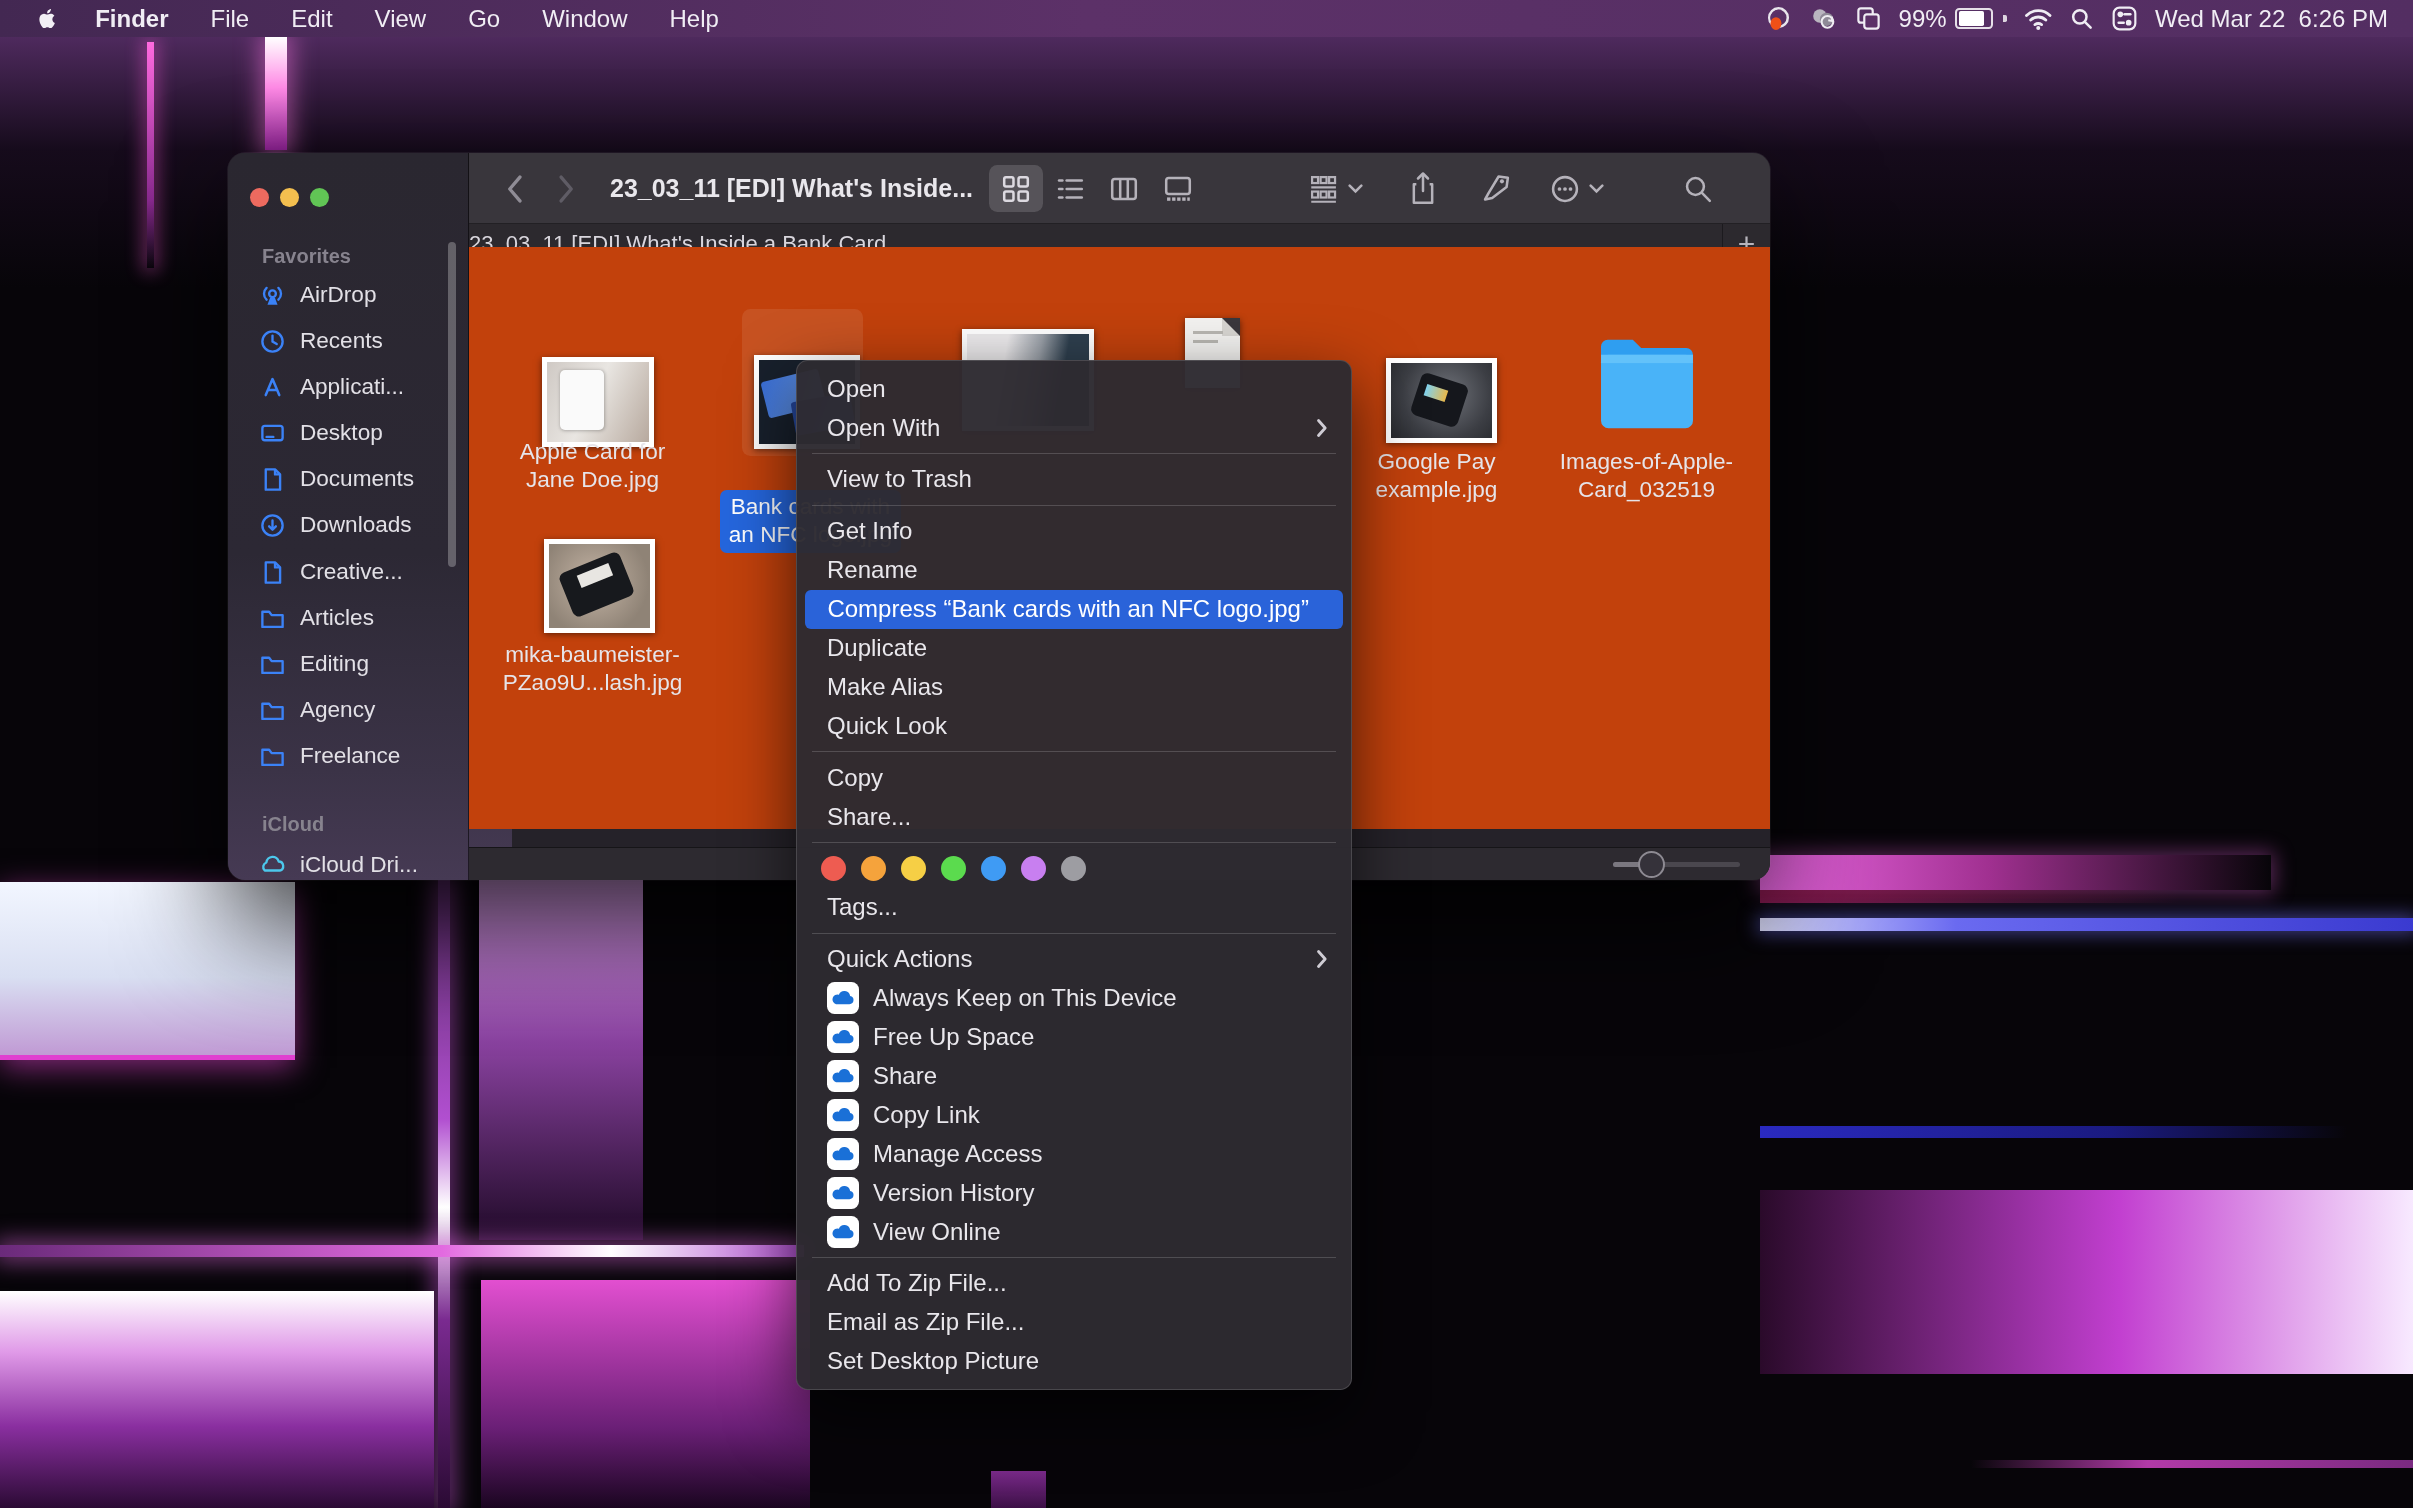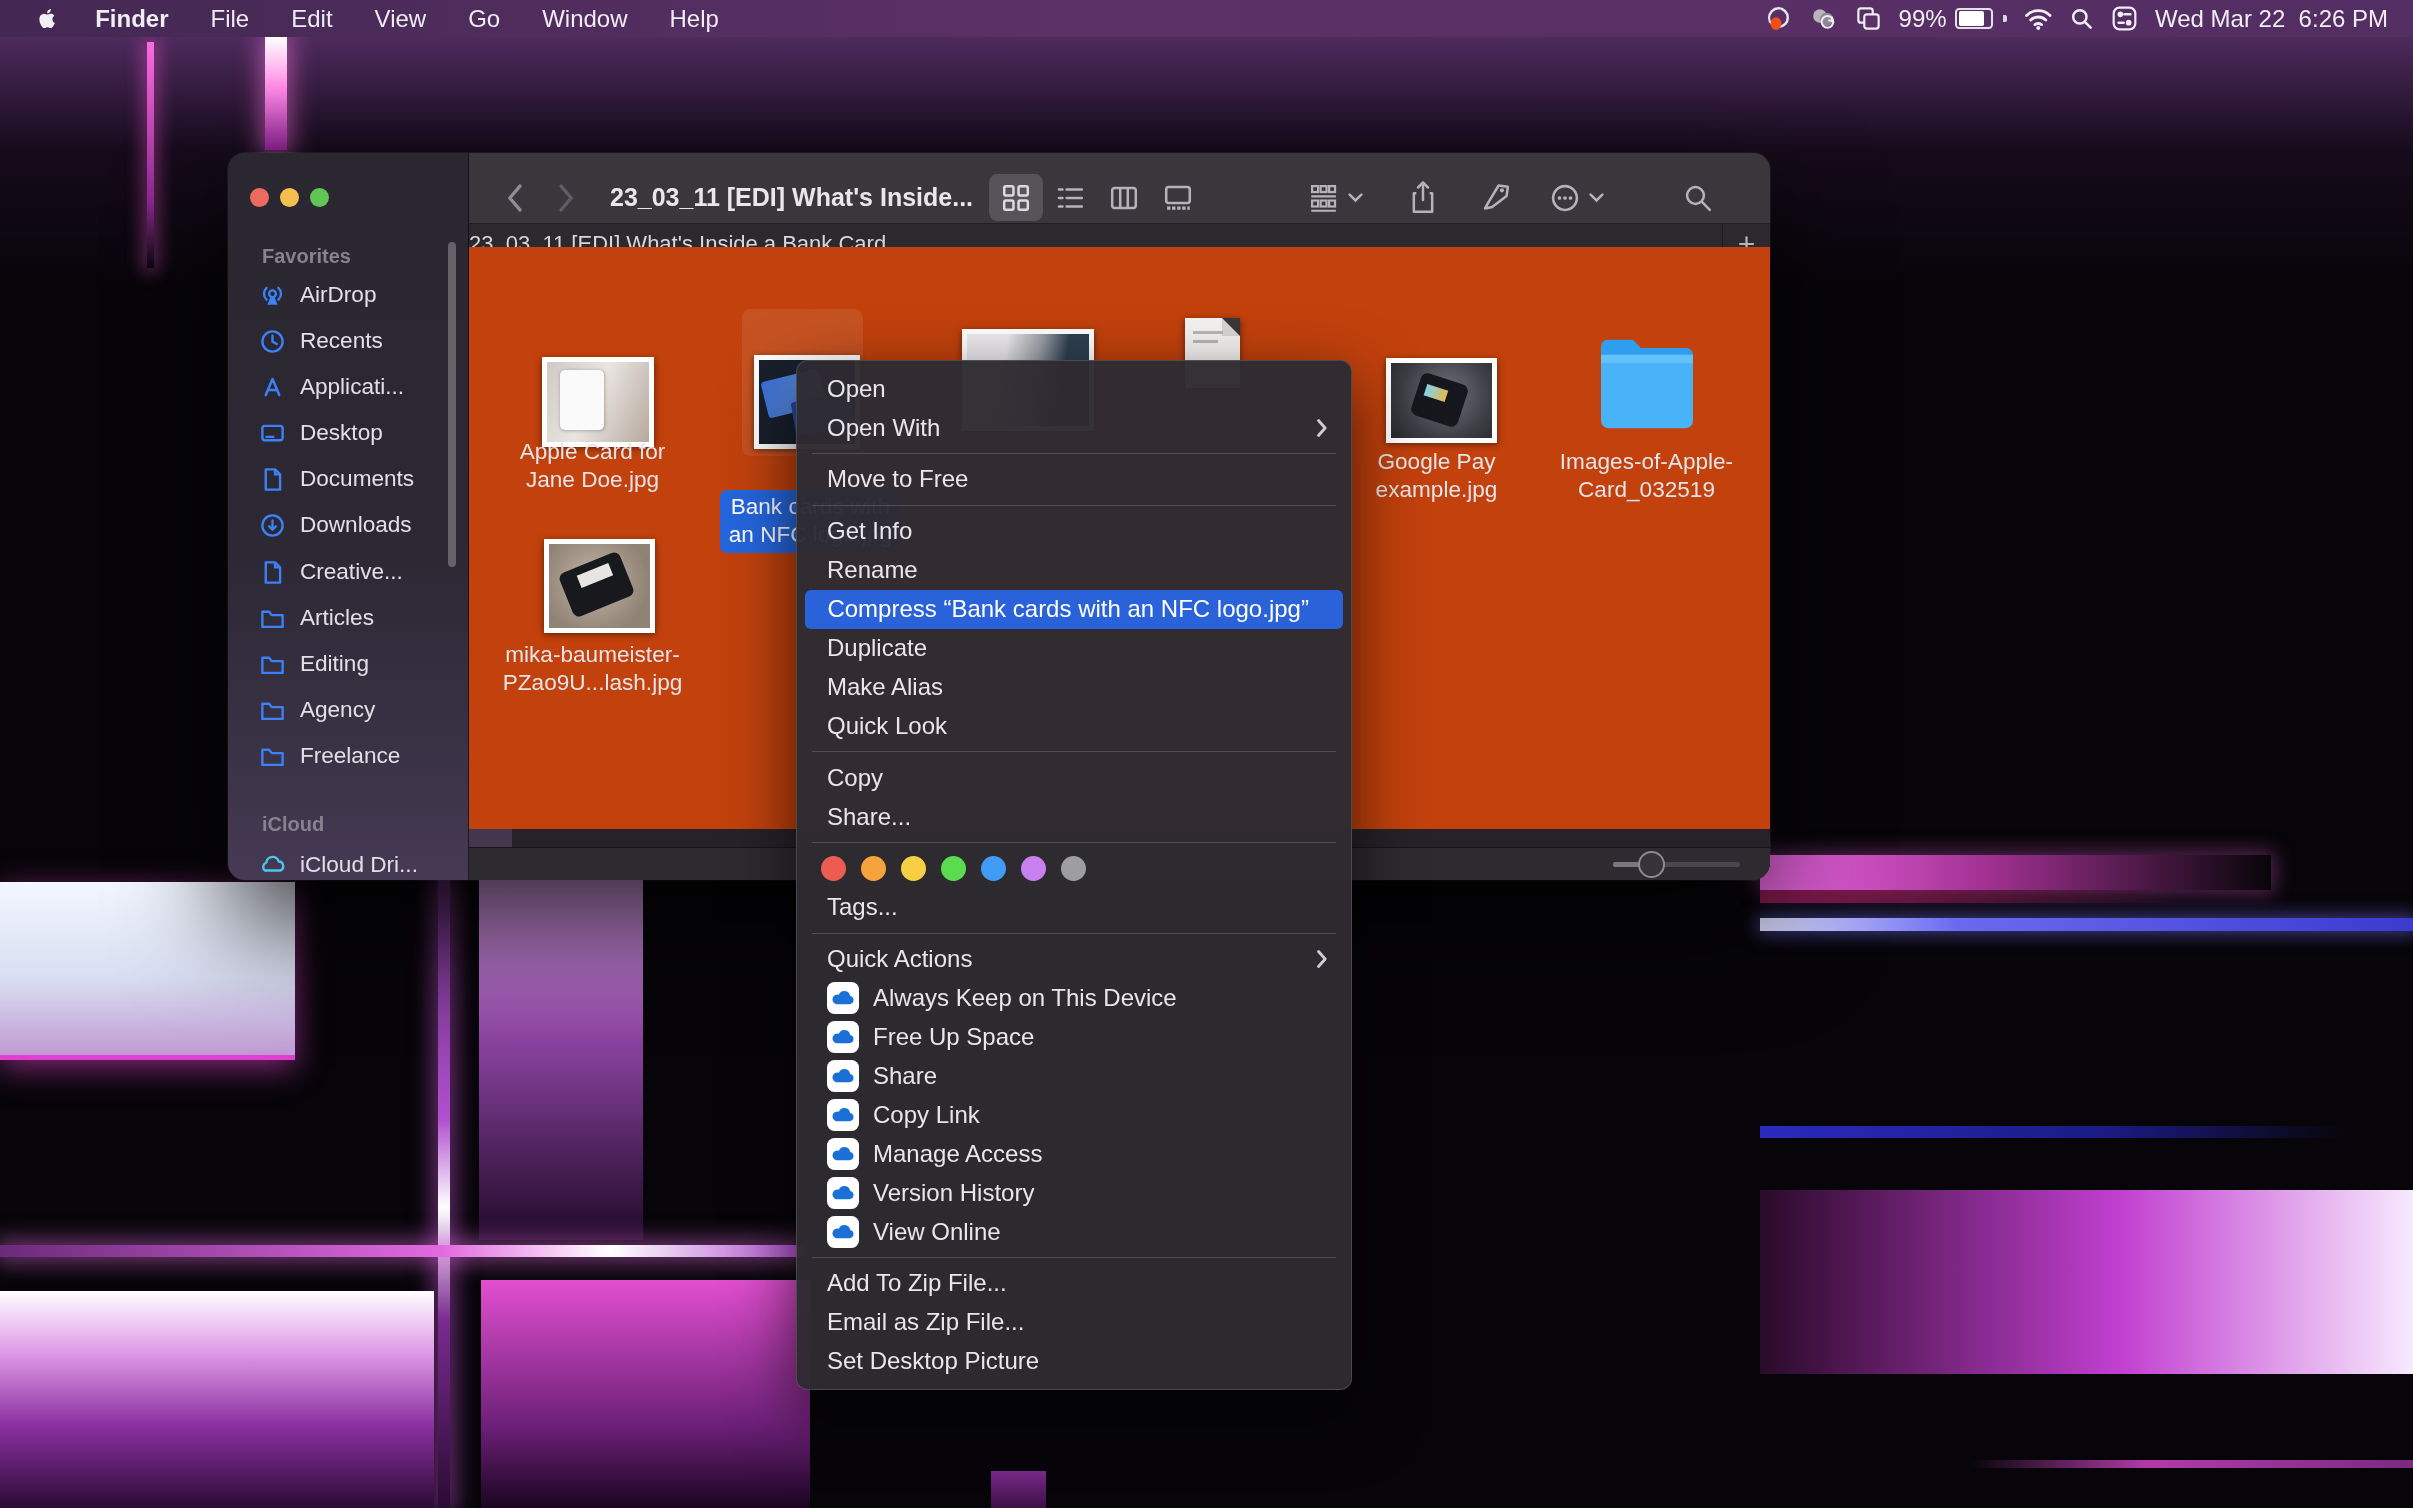--- a/index.html
+++ b/index.html
@@ -69,21 +69,21 @@
   .sidebar{position:absolute;left:0;top:0;width:240px;height:727px;
     background:linear-gradient(180deg,#2a2730 0%,#2c2834 55%,#3b3347 85%,#463a54 100%);padding-left:44px;}
   .tl{position:absolute;top:35px;display:flex;gap:11px;left:22px}
   .tl span{width:19px;height:19px;border-radius:50%}
   .sb-scroll{position:absolute;left:220px;top:89px;width:8.4px;height:325px;border-radius:4.2px;background:rgba(255,255,255,.27)}
   .sb-head{position:absolute;left:34px;font-size:20px;font-weight:700;color:#87838e}
   .sb-item{position:absolute;left:0;width:240px;height:46px;display:flex;align-items:center;color:#e2e0e6;font-size:22.6px}
   .sb-item .ic{width:28.5px;display:flex;justify-content:center;margin-left:30px;margin-right:13.4px}
   .vdiv{position:absolute;left:240px;top:0;width:0.8px;height:727px;background:rgba(0,0,0,.55)}
   .toolbar{position:absolute;left:241px;top:0;width:1301px;height:70px;background:#39363c;border-bottom:0.8px solid rgba(0,0,0,.4)}
-  .tb-el{position:absolute;top:13px;height:63px;display:flex;align-items:center}
+  .tb-el{position:absolute;top:4px;height:63px;display:flex;align-items:center}
   .tb-title{font-size:25px;font-weight:700;color:#e9e7ec}
   .viewbtn{width:54px;height:47px;display:flex;align-items:center;justify-content:center;border-radius:8.4px}
   .viewbtn.sel{background:rgba(255,255,255,.15)}
   .chev-sm{margin-left:6.7px;display:flex;align-items:center}
   .tabbar{position:absolute;left:241px;top:71px;width:1301px;height:39px;background:#2c292e;border-bottom:0.8px solid rgba(0,0,0,.45);
     display:flex;align-items:center;justify-content:flex-start;color:#d9d6dd;font-size:22px}
   .tab-plus{position:absolute;right:0;top:0;width:47px;height:39px;display:flex;align-items:center;justify-content:center;
     color:#b7b4bc;font-size:30px;border-left:0.8px solid rgba(0,0,0,.35)}
   .content{position:absolute;left:241px;top:94px;width:1301px;height:582px;background:#c2410c}
   .statusbar{position:absolute;left:241px;top:694px;width:1301px;height:34px;background:#2d2a30;border-top:0.8px solid rgba(0,0,0,.5)}
@@ -547,21 +547,21 @@
   <div class="mi">
     <span>Open With</span>
     <span class="chev">
         <svg width="11.7" height="20" viewBox="0 0 14 24">
           <path d="M3 3l8 9-8 9" fill="none" stroke="#cfccd4" stroke-width="3.4" stroke-linecap="round" stroke-linejoin="round"></path>
         </svg>
       </span>
   </div>
   <div class="mdiv"></div>
   <div class="mi">
-      <span>Move to Free</span>
+      <span>View to Trash</span>
     </div>
   <div class="mdiv"></div>
   <div class="mi">
       <span>Get Info</span>
     </div>
   <div class="mi">
       <span>Rename</span>
     </div>
   <div class="mi hl">
       <span>Compress “Bank cards with an NFC logo.jpg”</span>

